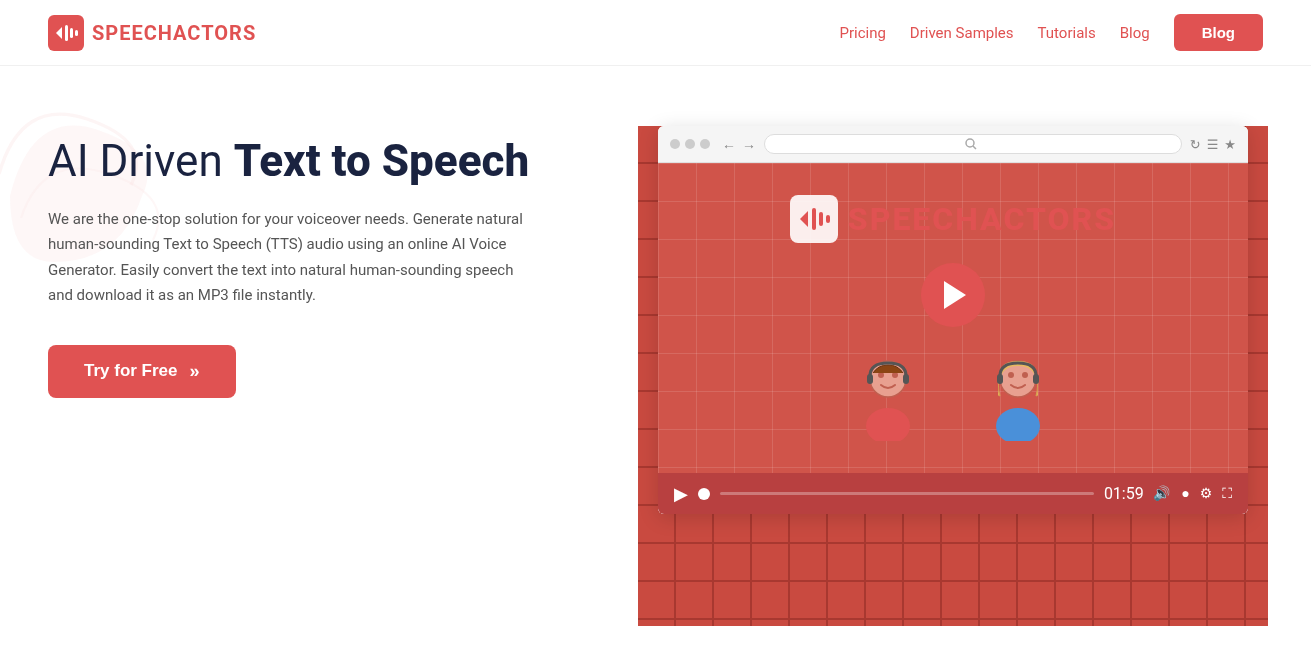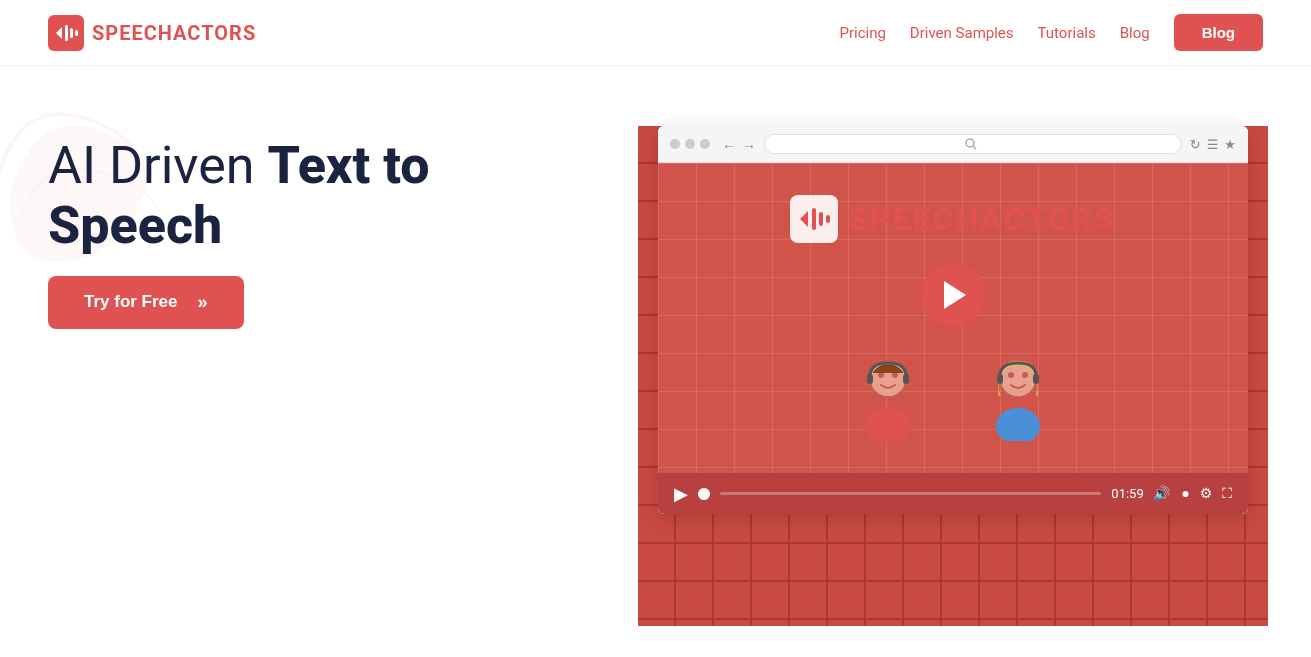--- a/index.html
+++ b/index.html
@@ -77,21 +77,21 @@
     .decorative-bg {
       position: absolute;
       top: -20px;
       left: -60px;
       width: 220px;
       height: 220px;
       z-index: 0;
       opacity: 0.15;
     }
     .hero-title {
-      font-size: 52px;
+      font-size: 44px;
       line-height: 1.15;
       color: #1a2340;
       font-weight: 400;
       margin-bottom: 20px;
       position: relative;
       z-index: 2;
     }
     .hero-title strong {
       font-weight: 800;
     }
@@ -108,21 +108,21 @@
       background: #e05252;
       color: #fff;
       border: none;
       padding: 16px 36px;
       border-radius: 8px;
       font-size: 17px;
       font-weight: 600;
       cursor: pointer;
       display: inline-flex;
       align-items: center;
-      gap: 20px;
+      gap: 12px;
       position: relative;
       z-index: 2;
     }
     .try-btn .arrow {
       font-size: 18px;
     }
 
     
     .right-side {
       flex: 1;
@@ -307,21 +307,21 @@
       position: relative;
     }
     .vc-progress-fill {
       width: 0%;
       height: 100%;
       background: #fff;
       border-radius: 2px;
     }
     .vc-time {
       color: #fff;
-      font-size: 13px;
+      font-size: 16px;
     }
     .vc-icons {
       display: flex;
       gap: 10px;
       color: #fff;
       font-size: 14px;
     }
 
     
     .features-grid {
@@ -362,20 +362,21 @@
     
     <svg class="decorative-bg" viewBox="0 0 200 200">
       <path d="M20 100 Q40 20 100 40 Q160 60 140 100 Q120 160 60 160 Q20 160 20 100Z" fill="#e05252" opacity="0.3"></path>
       <path d="M10 80 Q30 10 90 30 Q150 50 130 90" stroke="#e05252" stroke-width="3" fill="none" opacity="0.4"></path>
       <path d="M30 120 Q50 60 110 80 Q170 100 150 140" stroke="#e05252" stroke-width="2" fill="none" opacity="0.3"></path>
     </svg>
 
     <h1 class="hero-title">
       <span>AI Driven </span><strong>Text to Speech</strong><br>
     </h1>
+    <p class="hero-desc">We are the one-stop solution for your voiceover needs. Generate natural human-sounding Text to Speech (TTS) audio using an online AI Voice Generator. Easily convert the text into natural human-sounding speech and download it as an MP3 file instantly.</p>
     <button class="try-btn">
       <span>Try for Free</span>
       <span class="arrow">»</span>
     </button>
   </div>
 
   <div class="right-side">
     <div class="video-container">
 
       <svg class="tiled-bg" width="630" height="500" xmlns="http://www.w3.org/2000/svg">

